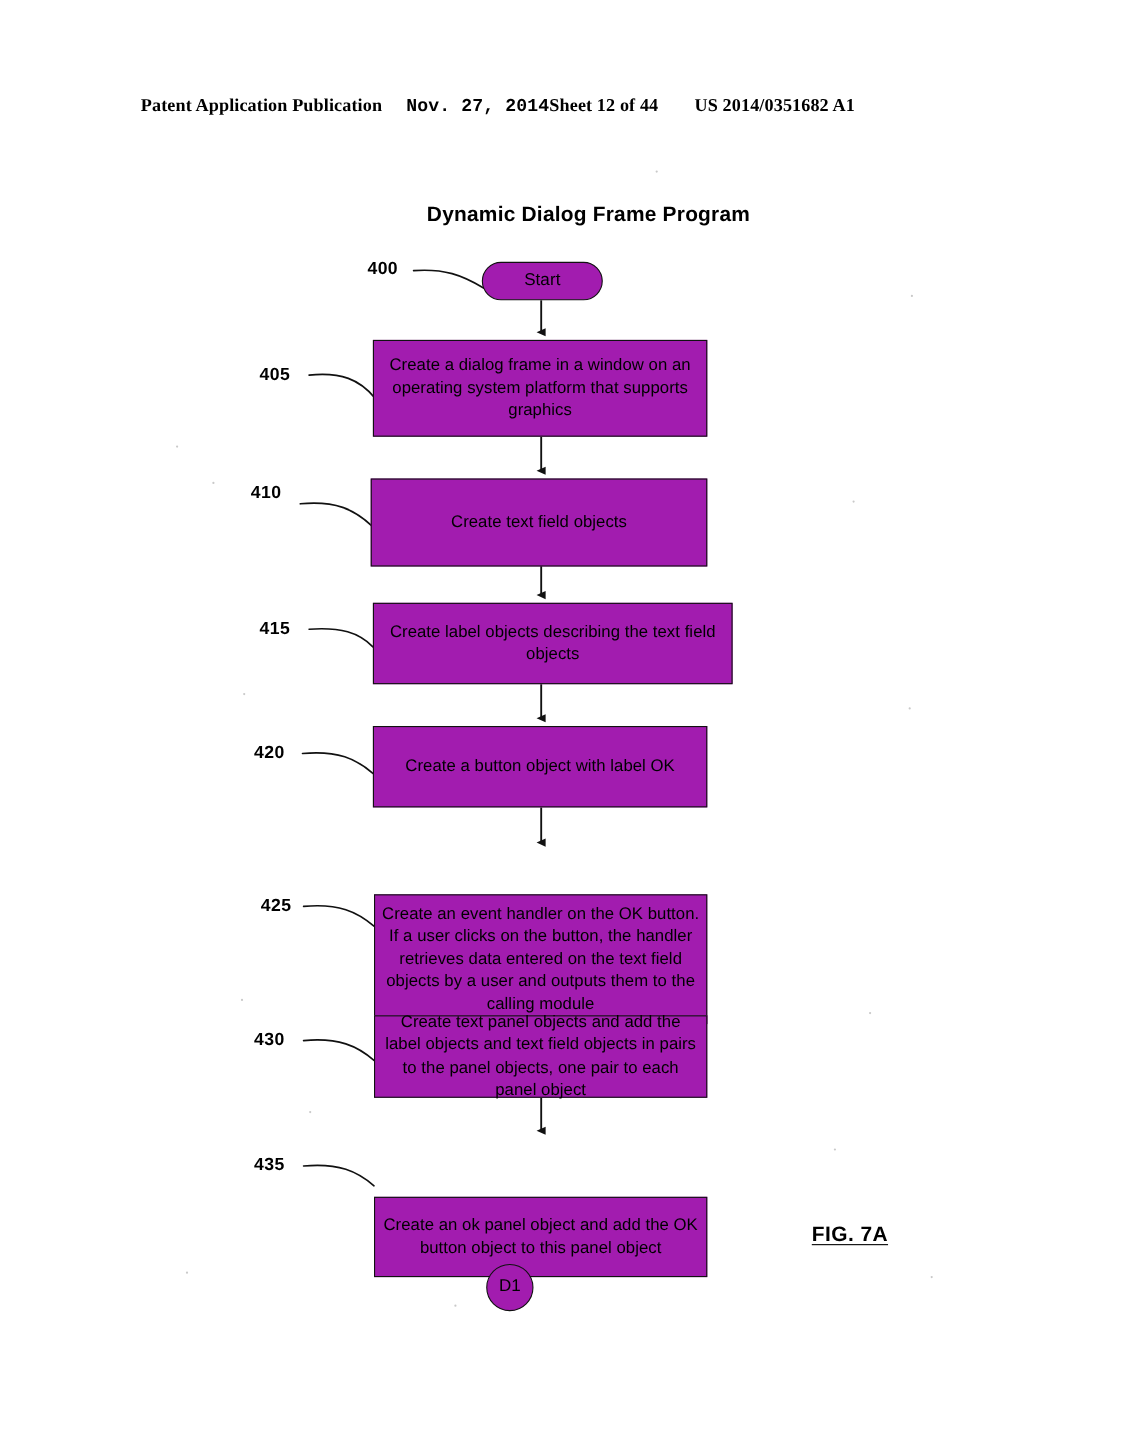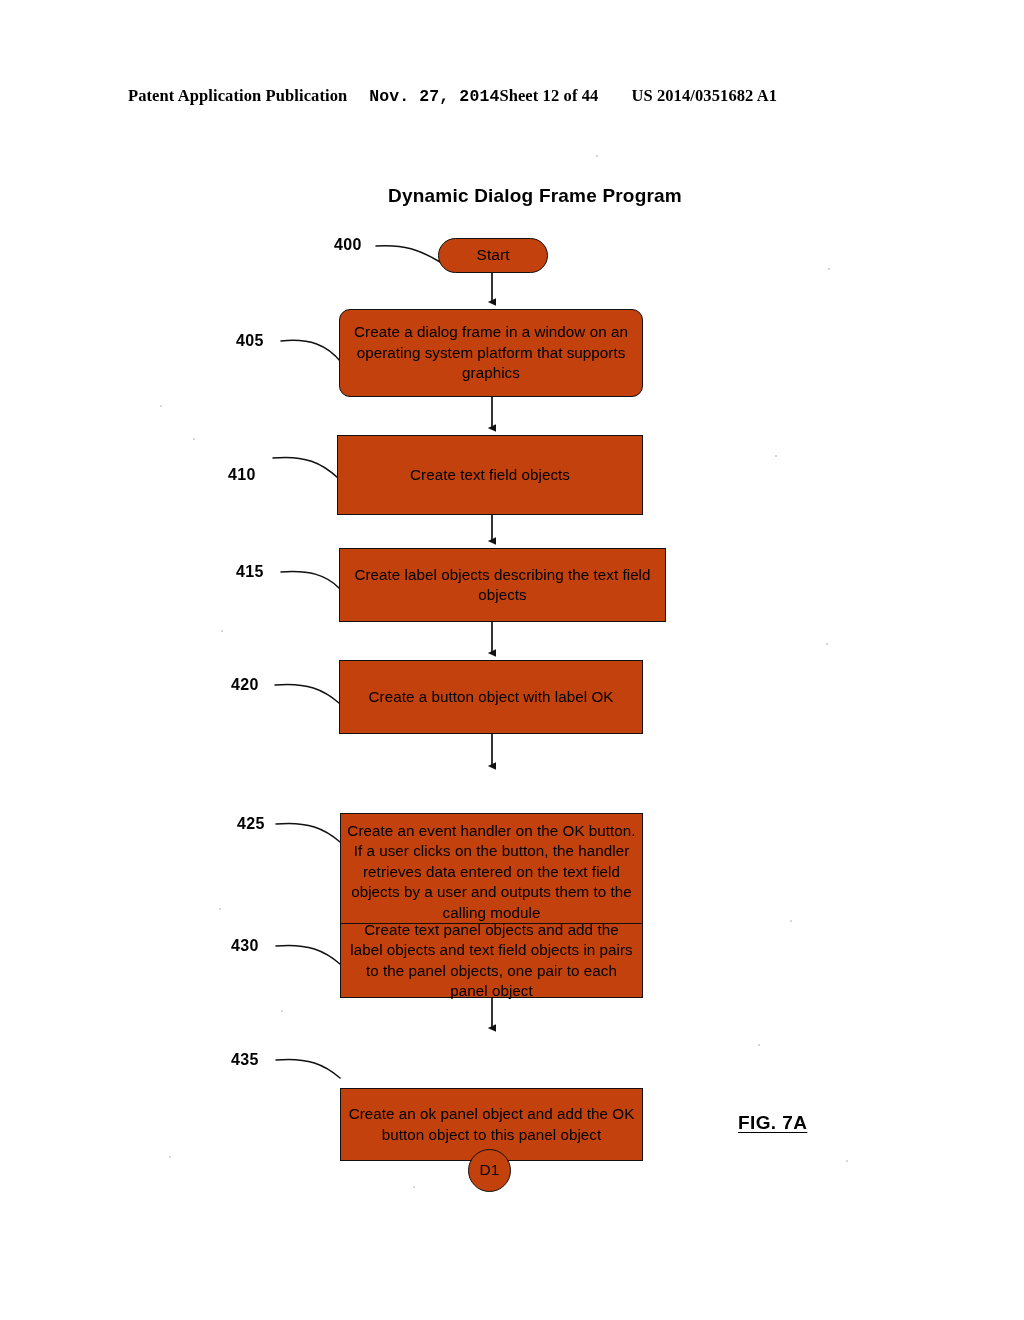--- a/index.html
+++ b/index.html
@@ -57,21 +57,21 @@
     left: 0;
     width: 1024px;
     height: 1320px;
   }
 
   
   .flow-node {
     position: absolute;
     box-sizing: border-box;
     border: 1.6px solid #111111;
-    background: #c2410c;
+    background: #a21caf;
     display: flex;
     align-items: center;
     justify-content: center;
     text-align: center;
     font-size: 15.2px;
     line-height: 20.5px;
     letter-spacing: 0.05px;
     padding: 2px 6px;
   }
   .flow-node .node-text { display: block; width: 100%; }
@@ -166,21 +166,21 @@
     <path d="M276,824 C 308,821 325,829 340,842"></path>
     <path d="M276,946 C 308,943 325,951 340,964"></path>
     <path d="M276,1060 C 308,1057 325,1065 340,1078"></path>
   </g>
 </svg>
 
 <div class="flow-node start-node" style="left:438px; top:238px; width:110px; height:35px;">
   <span class="node-text">Start</span>
 </div>
 
-<div class="flow-node" style="left:339px; top:309px; width:304px; height:88px;border-radius:11px;">
+<div class="flow-node" style="left:339px; top:309px; width:304px; height:88px;">
   <span class="node-text">Create a dialog frame in a window on an operating system platform that supports graphics</span>
 </div>
 
 <div class="flow-node" style="left:337px; top:435px; width:306px; height:80px;">
   <span class="node-text">Create text field objects</span>
 </div>
 
 <div class="flow-node" style="left:339px; top:548px; width:327px; height:74px;">
   <span class="node-text">Create label objects describing the text field objects</span>
 </div>
@@ -194,27 +194,27 @@
 </div>
 
 <div class="flow-node" style="left:340px; top:923px; width:303px; height:75px;">
   <span class="node-text">Create text panel objects and add the label objects and text field objects in pairs to the panel objects, one pair to each panel object</span>
 </div>
 
 <div class="flow-node" style="left:340px; top:1088px; width:303px; height:73px;">
   <span class="node-text">Create an ok panel object  and add the OK button object to this panel object</span>
 </div>
 
-<div class="flow-node terminal-node" style="left:468px; top:1149px; width:43px; height:43px;">
+<div class="flow-node terminal-node" style="left:442px; top:1149px; width:43px; height:43px;">
   <span class="node-text">D1</span>
 </div>
 
 <div class="ref-label" style="left:334px; top:236px;">400</div>
 <div class="ref-label" style="left:236px; top:332px;">405</div>
-<div class="ref-label" style="left:228px; top:466px;">410</div>
+<div class="ref-label" style="left:228px; top:440px;">410</div>
 <div class="ref-label" style="left:236px; top:563px;">415</div>
 <div class="ref-label" style="left:231px; top:676px;">420</div>
 <div class="ref-label" style="left:237px; top:815px;">425</div>
 <div class="ref-label" style="left:231px; top:937px;">430</div>
 <div class="ref-label" style="left:231px; top:1051px;">435</div>
 
 <div id="figure-caption">FIG. 7A</div>
 
 <div class="speck" style="left:596px; top:155px;"></div>
 <div class="speck" style="left:828px; top:268px;"></div>

